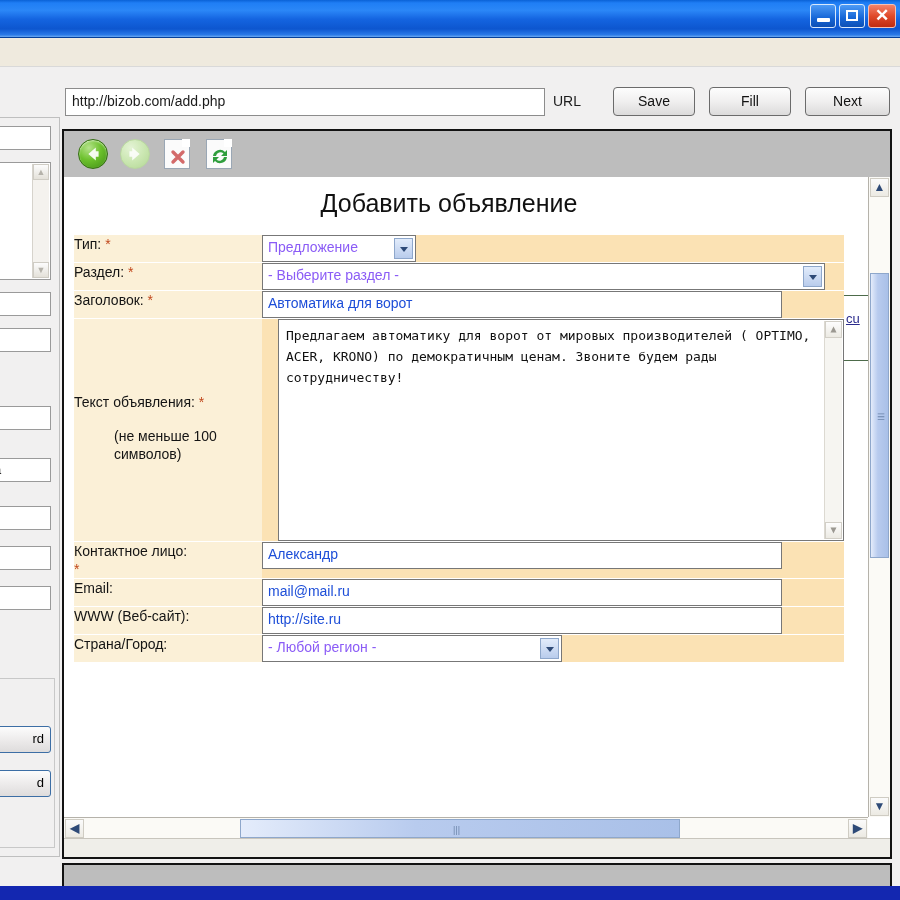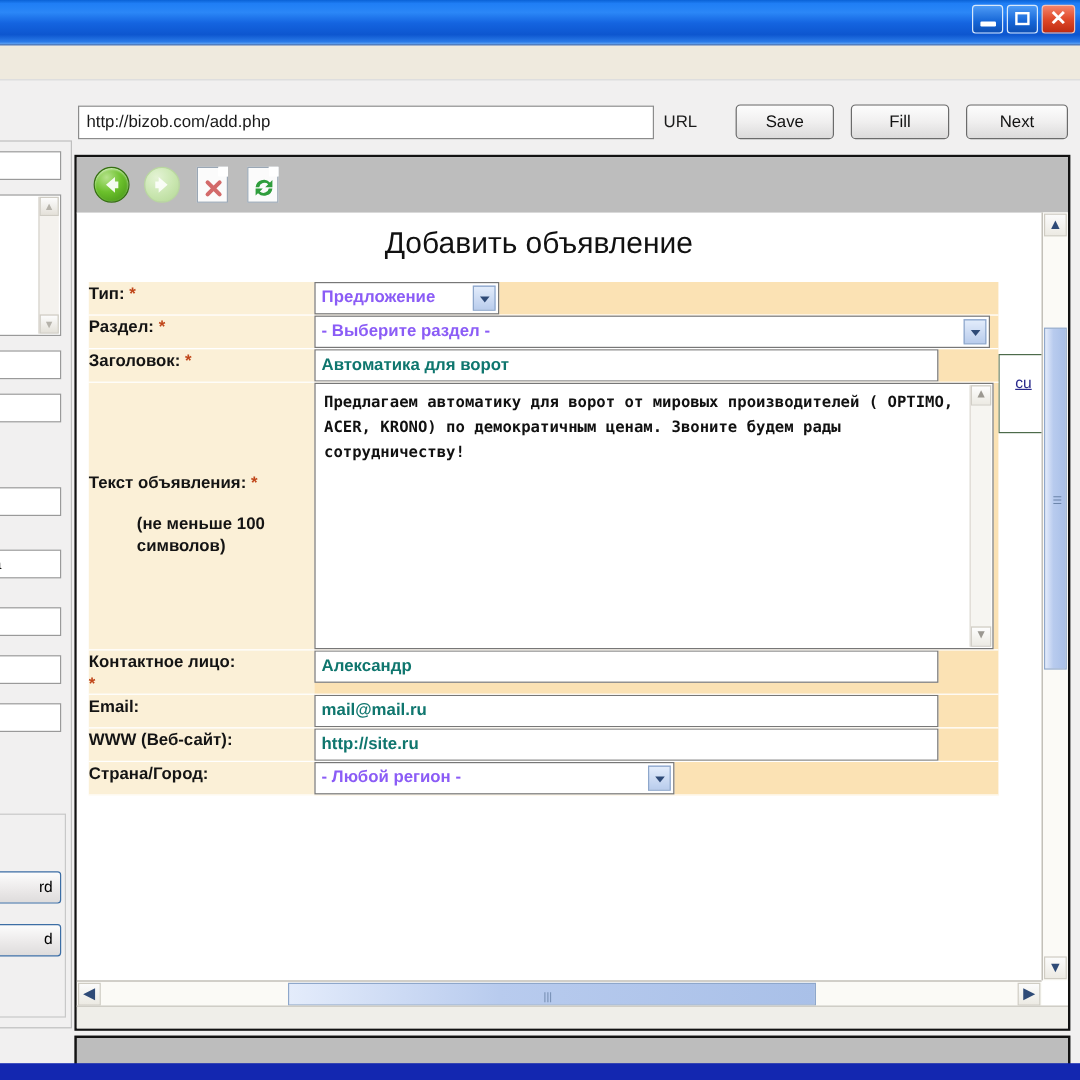--- a/index.html
+++ b/index.html
@@ -188,39 +188,39 @@
     border:1px solid #4d6b4a; border-left:1px solid #4d6b4a;
     background:#fff; box-sizing:border-box;
   }
 
   
   .form {
     position:absolute; left:10px; top:58px; width:758px;
     border-collapse:collapse;
     font-size:14px;
   }
-  .form td { vertical-align:top; padding:0;font-weight:bold; }
+  .form td { vertical-align:top; padding:0; }
   .cell-label {
     width:172px; background:#fbf0d7;
     border-bottom:1px solid #ffffff;
     padding:9px 0 9px 11px;
     color:#141414; line-height:18px;
   }
   .cell-value {
     background:#fbe2b4;
     border-bottom:1px solid #ffffff;
     padding:8px 0 8px 9px;
   }
   .req { color:#c0461a; font-size:14px; }
   .hint { color:#141414;margin-left:40px; }
 
   .txt {
     background:#fff; border:1px solid #777;
     box-sizing:border-box; height:27px;
-    padding:3px 5px; font-size:14px; color:#0f766e;
+    padding:3px 5px; font-size:14px; color:#1d4ed8;
     font-family:"Liberation Sans", sans-serif;
     white-space:nowrap; overflow:hidden;
   }
   .sel {
     background:#fff; border:1px solid #777;
     box-sizing:border-box; height:27px;
     padding:3px 24px 3px 5px; font-size:14px; color:#8b5cf6;
     position:relative; white-space:nowrap; overflow:hidden;
   }
   .sel .arrowbox {
@@ -231,21 +231,21 @@
   .sel .arrowbox::after {
     content:""; position:absolute; left:5px; top:8px;
     border-left:4px solid transparent; border-right:4px solid transparent;
     border-top:5px solid #2e4a77;
   }
   .ta {
     background:#fff; border:1px solid #777;
     box-sizing:border-box; position:relative;
     font-family:"DejaVu Sans Mono", monospace;
     font-size:13px; color:#111; line-height:21px;
-    padding:5px 24px 5px 7px; overflow:hidden;
+    padding:5px 24px 5px 7px; overflow:hidden;margin-left:16px;
   }
   .ta-sb {
     position:absolute; right:1px; top:1px; bottom:1px; width:17px;
     background:#f6f5f1; border-left:1px solid #dcd9d1;
   }
   .ta-sb .ar {
     position:absolute; left:0; width:17px; height:17px;
     background:linear-gradient(to bottom,#fdfdfd,#eceae3);
     border:1px solid #d2cfc7; box-sizing:border-box;
     text-align:center; line-height:14px; font-size:10px; color:#9b9891;

